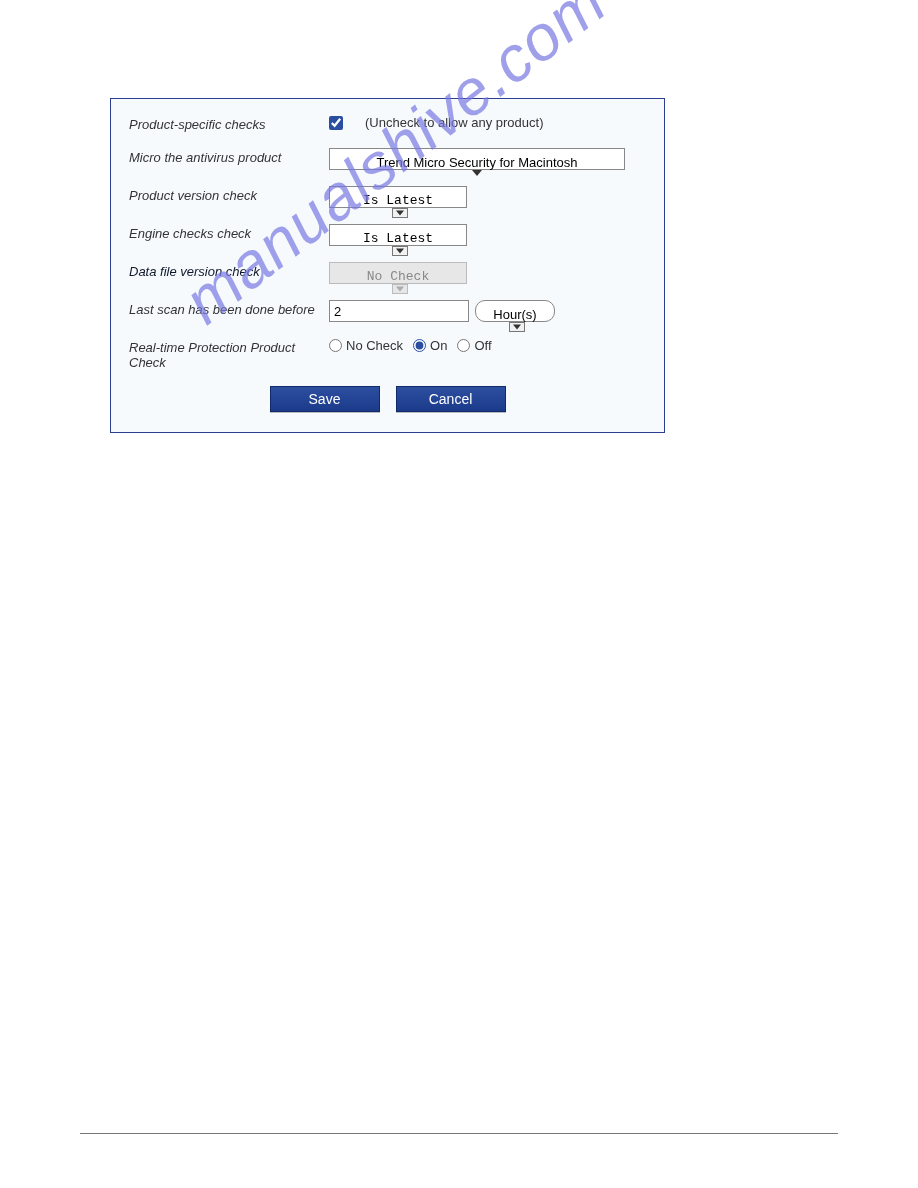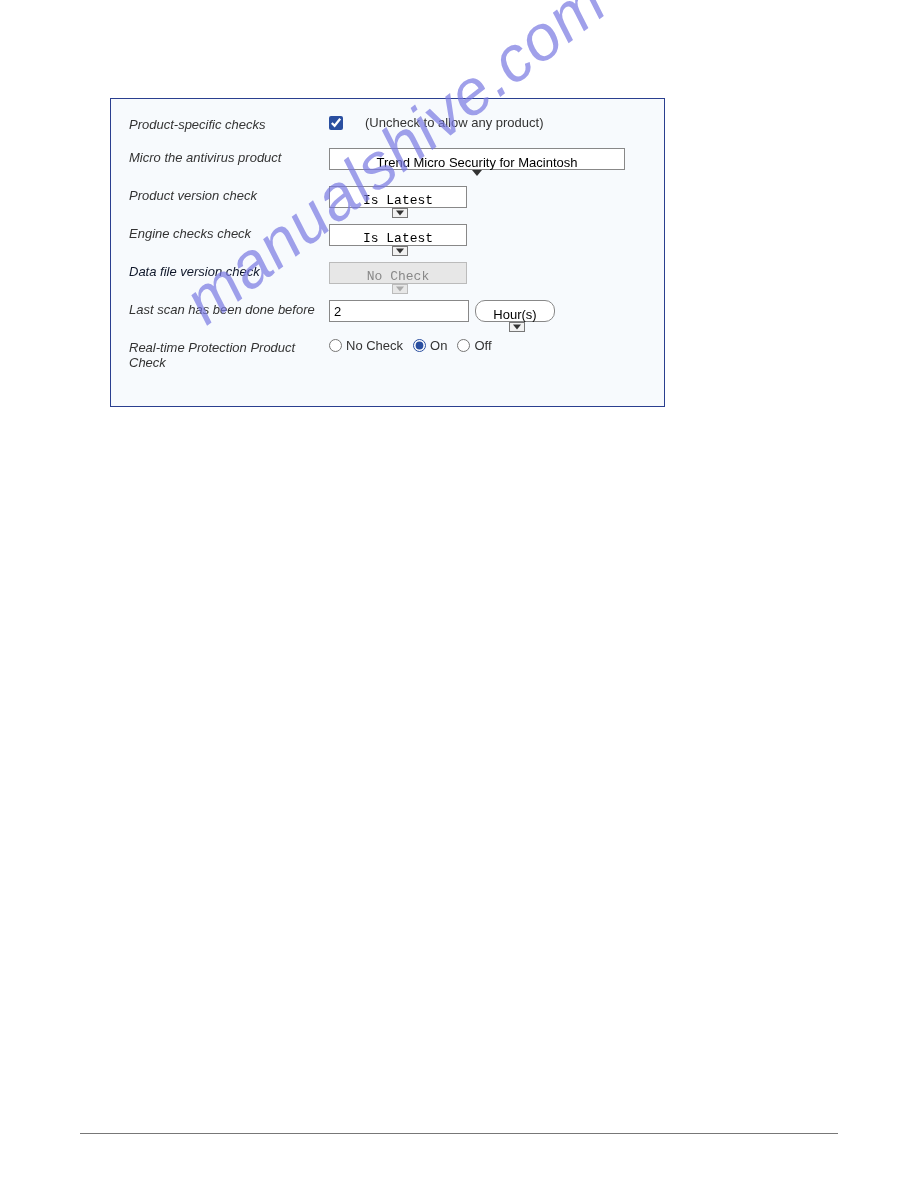--- a/index.html
+++ b/index.html
@@ -205,19 +205,27 @@
           <input type="radio" name="rt" checked="" style="">
           <span>On</span>
         </label>
         <label class="radio-opt">
           <input type="radio" name="rt" style="">
           <span>Off</span>
         </label>
       </div>
     </div>
 
+    <div class="btnrow">
+      <div class="btn">
+        <span>Save</span>
+      </div>
+      <div class="btn">
+        <span>Cancel</span>
+      </div>
+    </div>
 
   </div>
 </div>
 
 <div class="watermark">manualshive.com</div>
 
 <div class="footer-rule"></div>
 
 </body></html>

